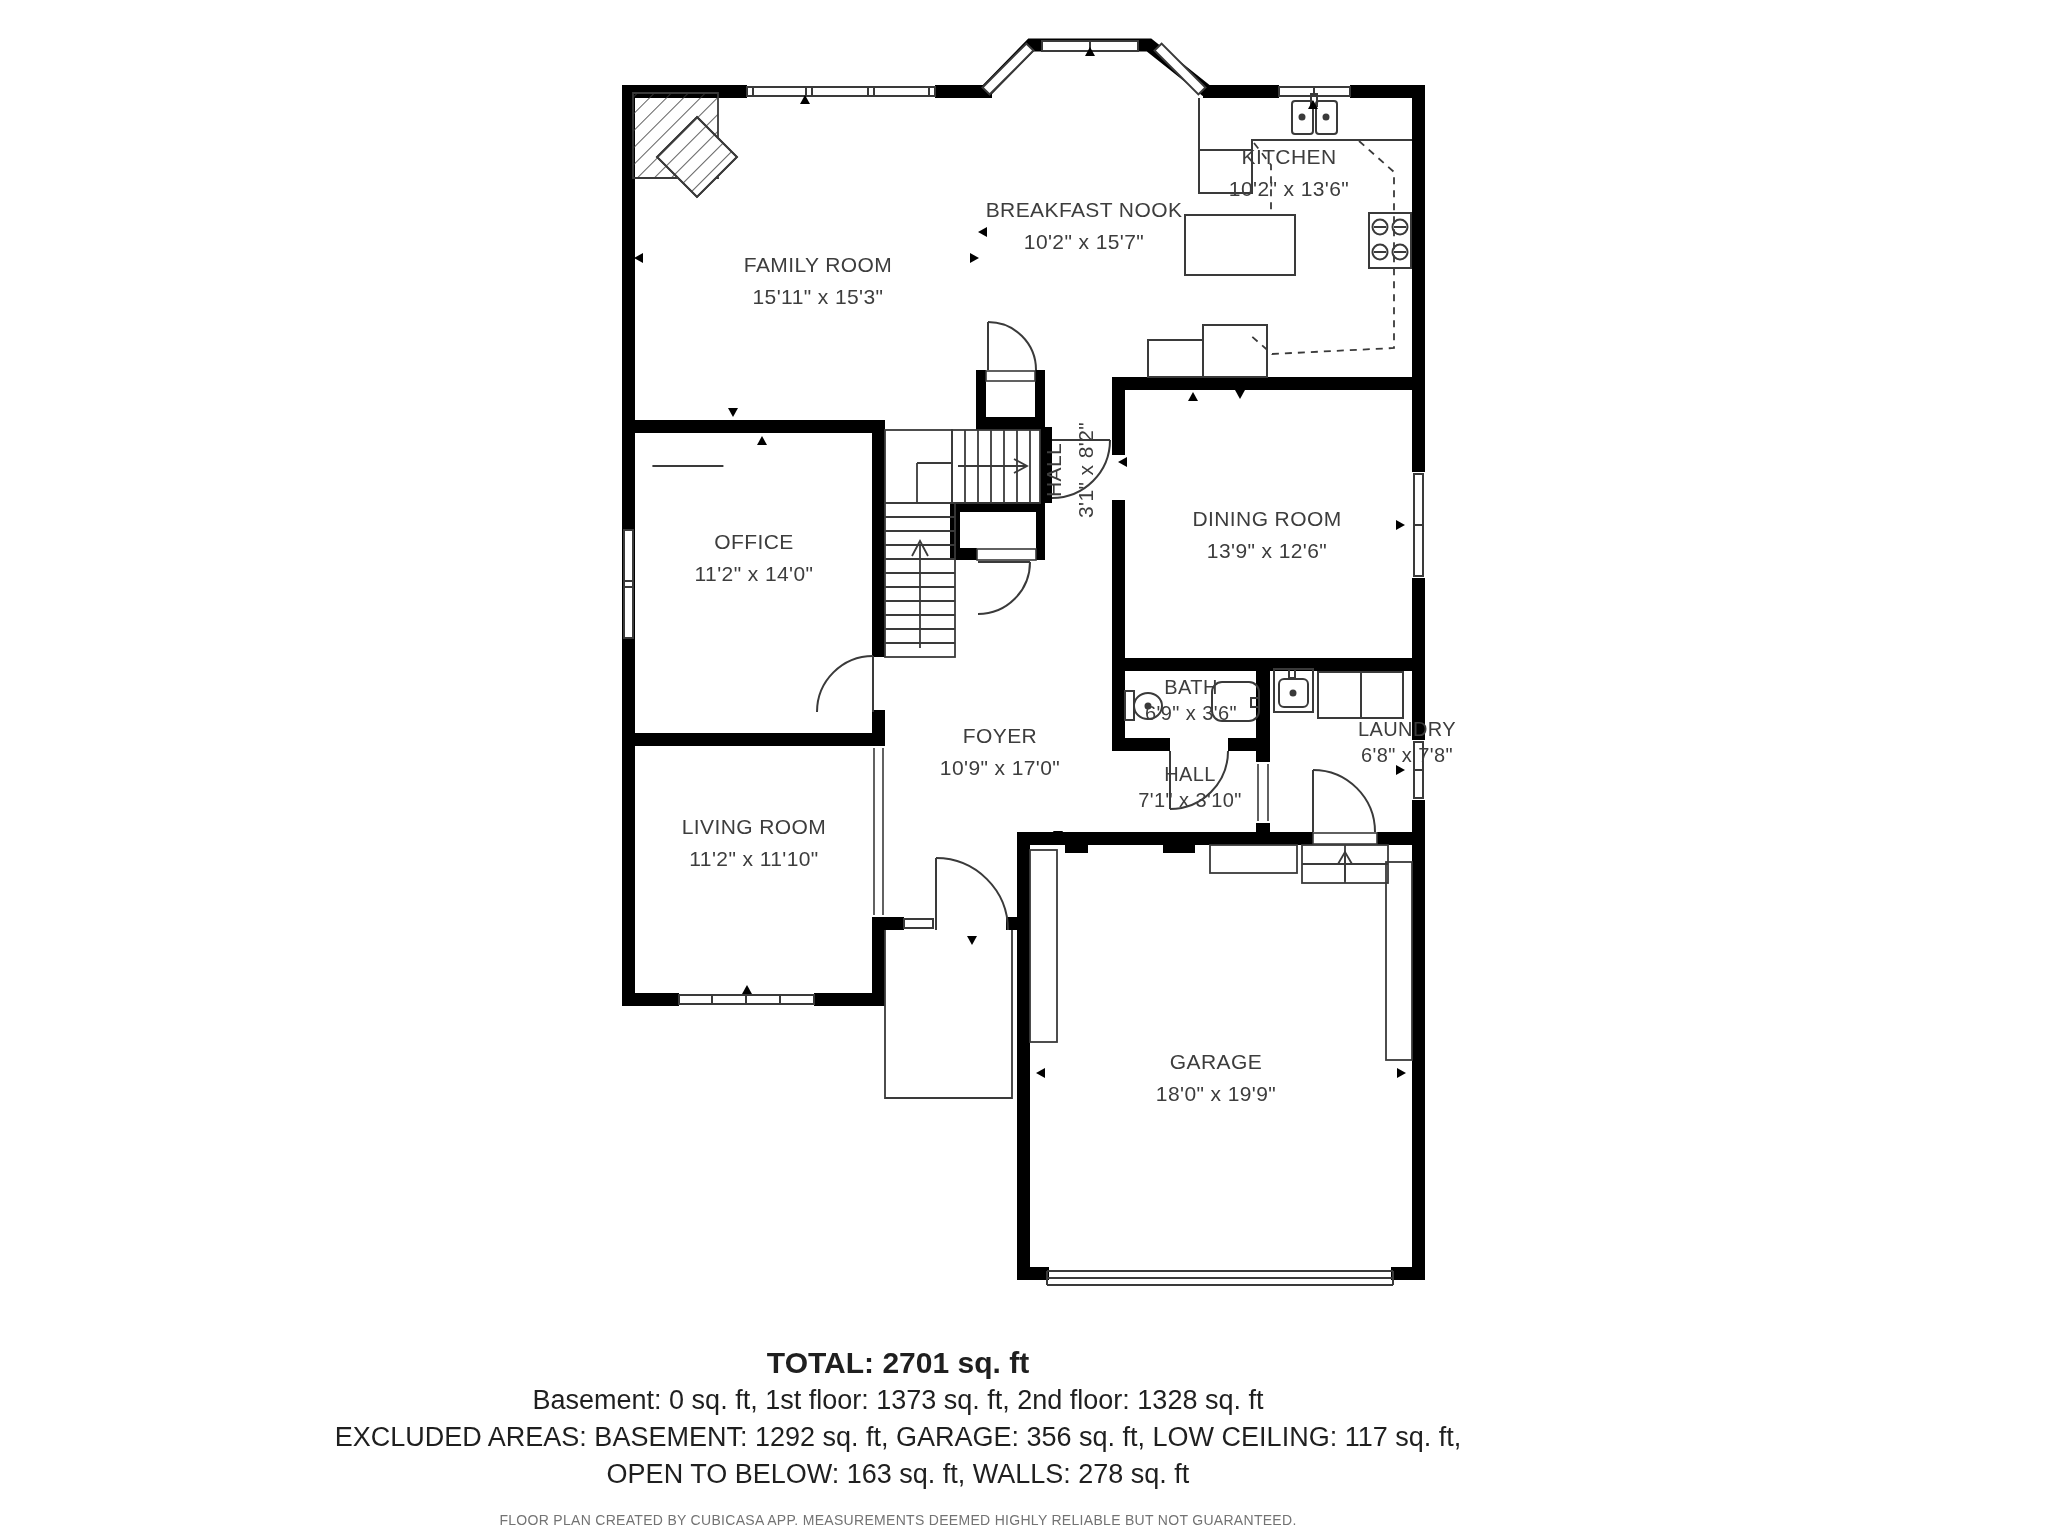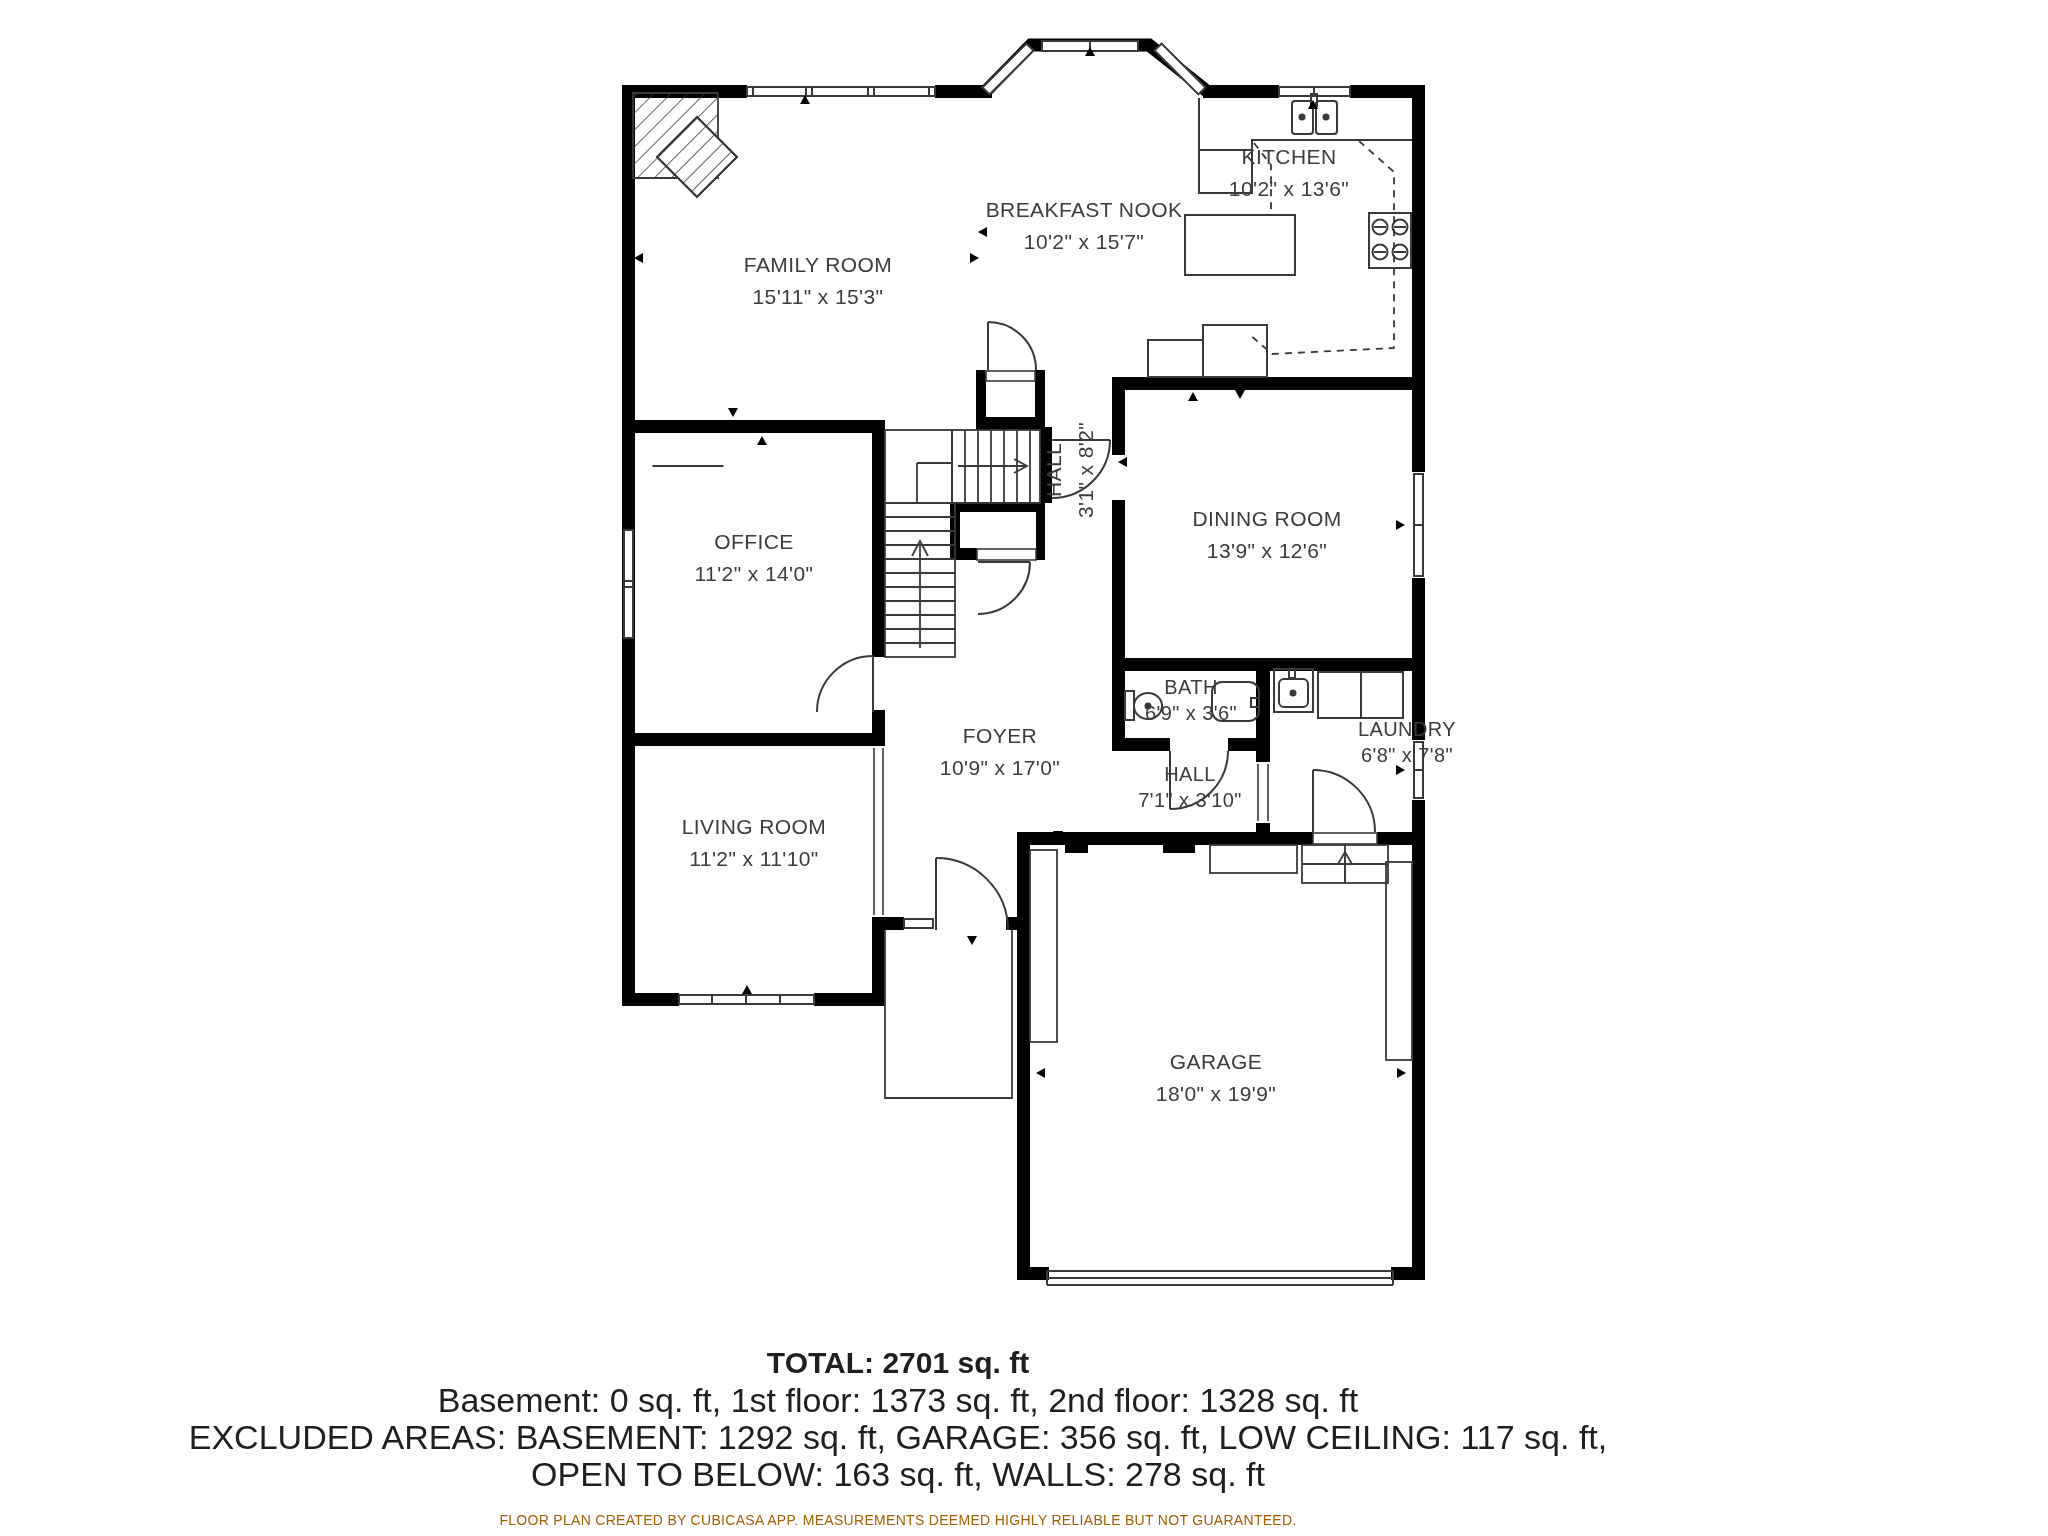--- a/index.html
+++ b/index.html
@@ -17,22 +17,22 @@
   .pos-dining{left:1267px;top:535px;}
   .pos-office{left:754px;top:558px;}
   .pos-foyer{left:1000px;top:752px;}
   .pos-bath{left:1191px;top:700px;font-size:20px;line-height:26px;}
   .pos-laundry{left:1407px;top:742px;font-size:20px;line-height:26px;}
   .pos-hall2{left:1190px;top:787px;font-size:20px;line-height:26px;}
   .pos-living{left:754px;top:843px;}
   .pos-garage{left:1216px;top:1078px;}
   .summary{position:absolute;left:0;top:1344px;width:1796px;text-align:center;color:#1f1f1f;}
   .summary .total{font-size:30px;font-weight:bold;line-height:38px;}
-  .summary .line{font-size:34px;line-height:37px;}
-  .summary .foot{font-size:14px;line-height:18px;margin-top:18px;color:#a16207;letter-spacing:.3px;}
+  .summary .line{font-size:27px;line-height:37px;}
+  .summary .foot{font-size:14px;line-height:18px;margin-top:18px;color:#737373;letter-spacing:.3px;}
 </style>
 </head>
 <body>
 
 <div id="screen">
 
 <svg id="plan-svg" viewBox="0 0 2048 1536">
   <defs>
     <pattern id="hatch" patternUnits="userSpaceOnUse" width="12" height="12" patternTransform="rotate(45)">
       <line x1="0" y1="0" x2="0" y2="12" stroke="#3a3a3a" stroke-width="1.6"></line>

